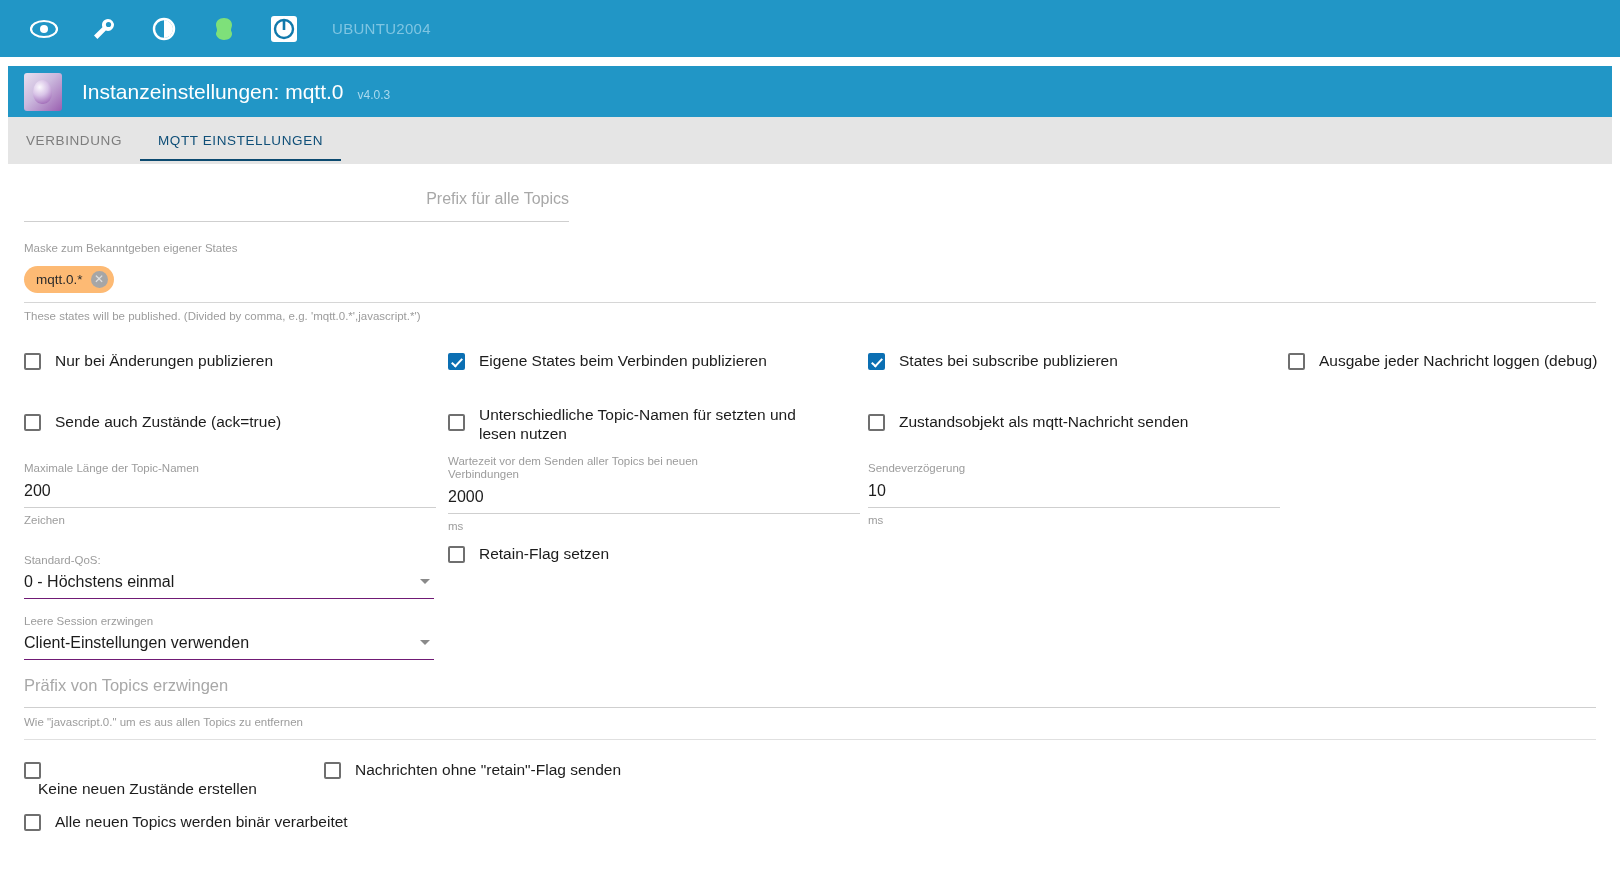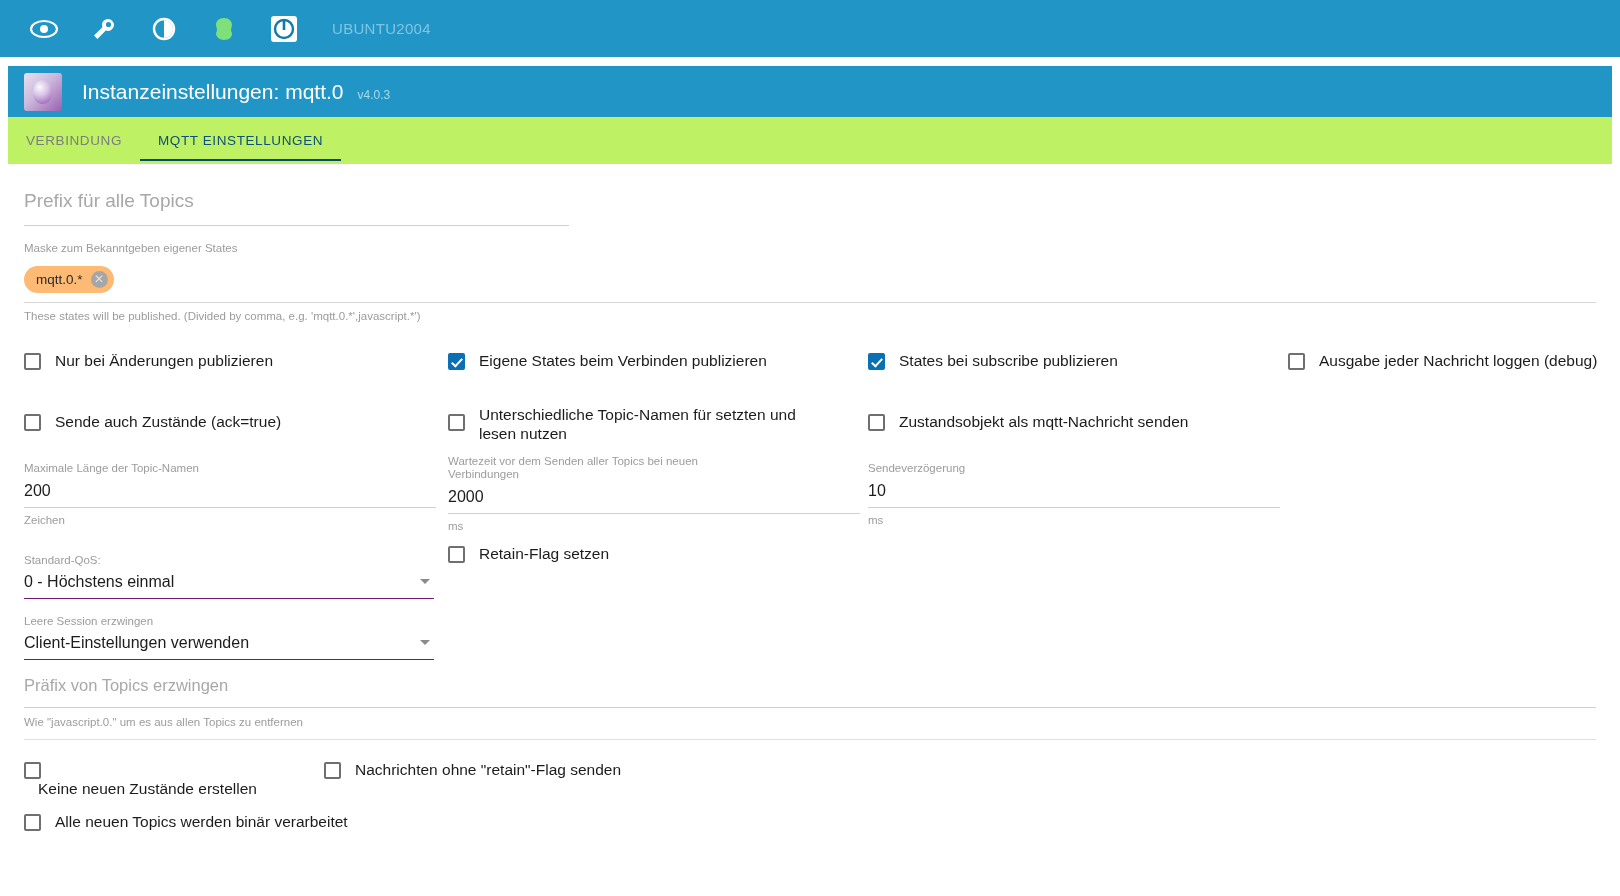--- a/index.html
+++ b/index.html
@@ -88,21 +88,21 @@
     padding-top: 7px;
   }
 
   
   .tabs {
     position: absolute;
     top: 117px;
     left: 8px;
     width: 1604px;
     height: 47px;
-    background: #bef264;
+    background: #e5e5e5;
     border-bottom: 1px solid #e3e3e3;
     display: flex;
     align-items: flex-start;
   }
   .tab {
     font-size: 13.5px;
     letter-spacing: 0.6px;
     color: #7d7d7d;
     padding: 16px 18px 13px 18px;
     cursor: pointer;
@@ -137,23 +137,24 @@
   }
 
   
   .prefix-field {
     position: absolute;
     left: 16px;
     top: 26px;
     width: 545px;
   }
   .prefix-field .ph {
-    font-size: 19px;
+    font-size: 16px;
     color: #a8a8a8;
     padding-bottom: 13px;
+    text-align: right;
   }
 
   
   .mask-block {
     position: absolute;
     left: 16px;
     top: 78px;
     width: 1572px;
   }
   .mask-label {

